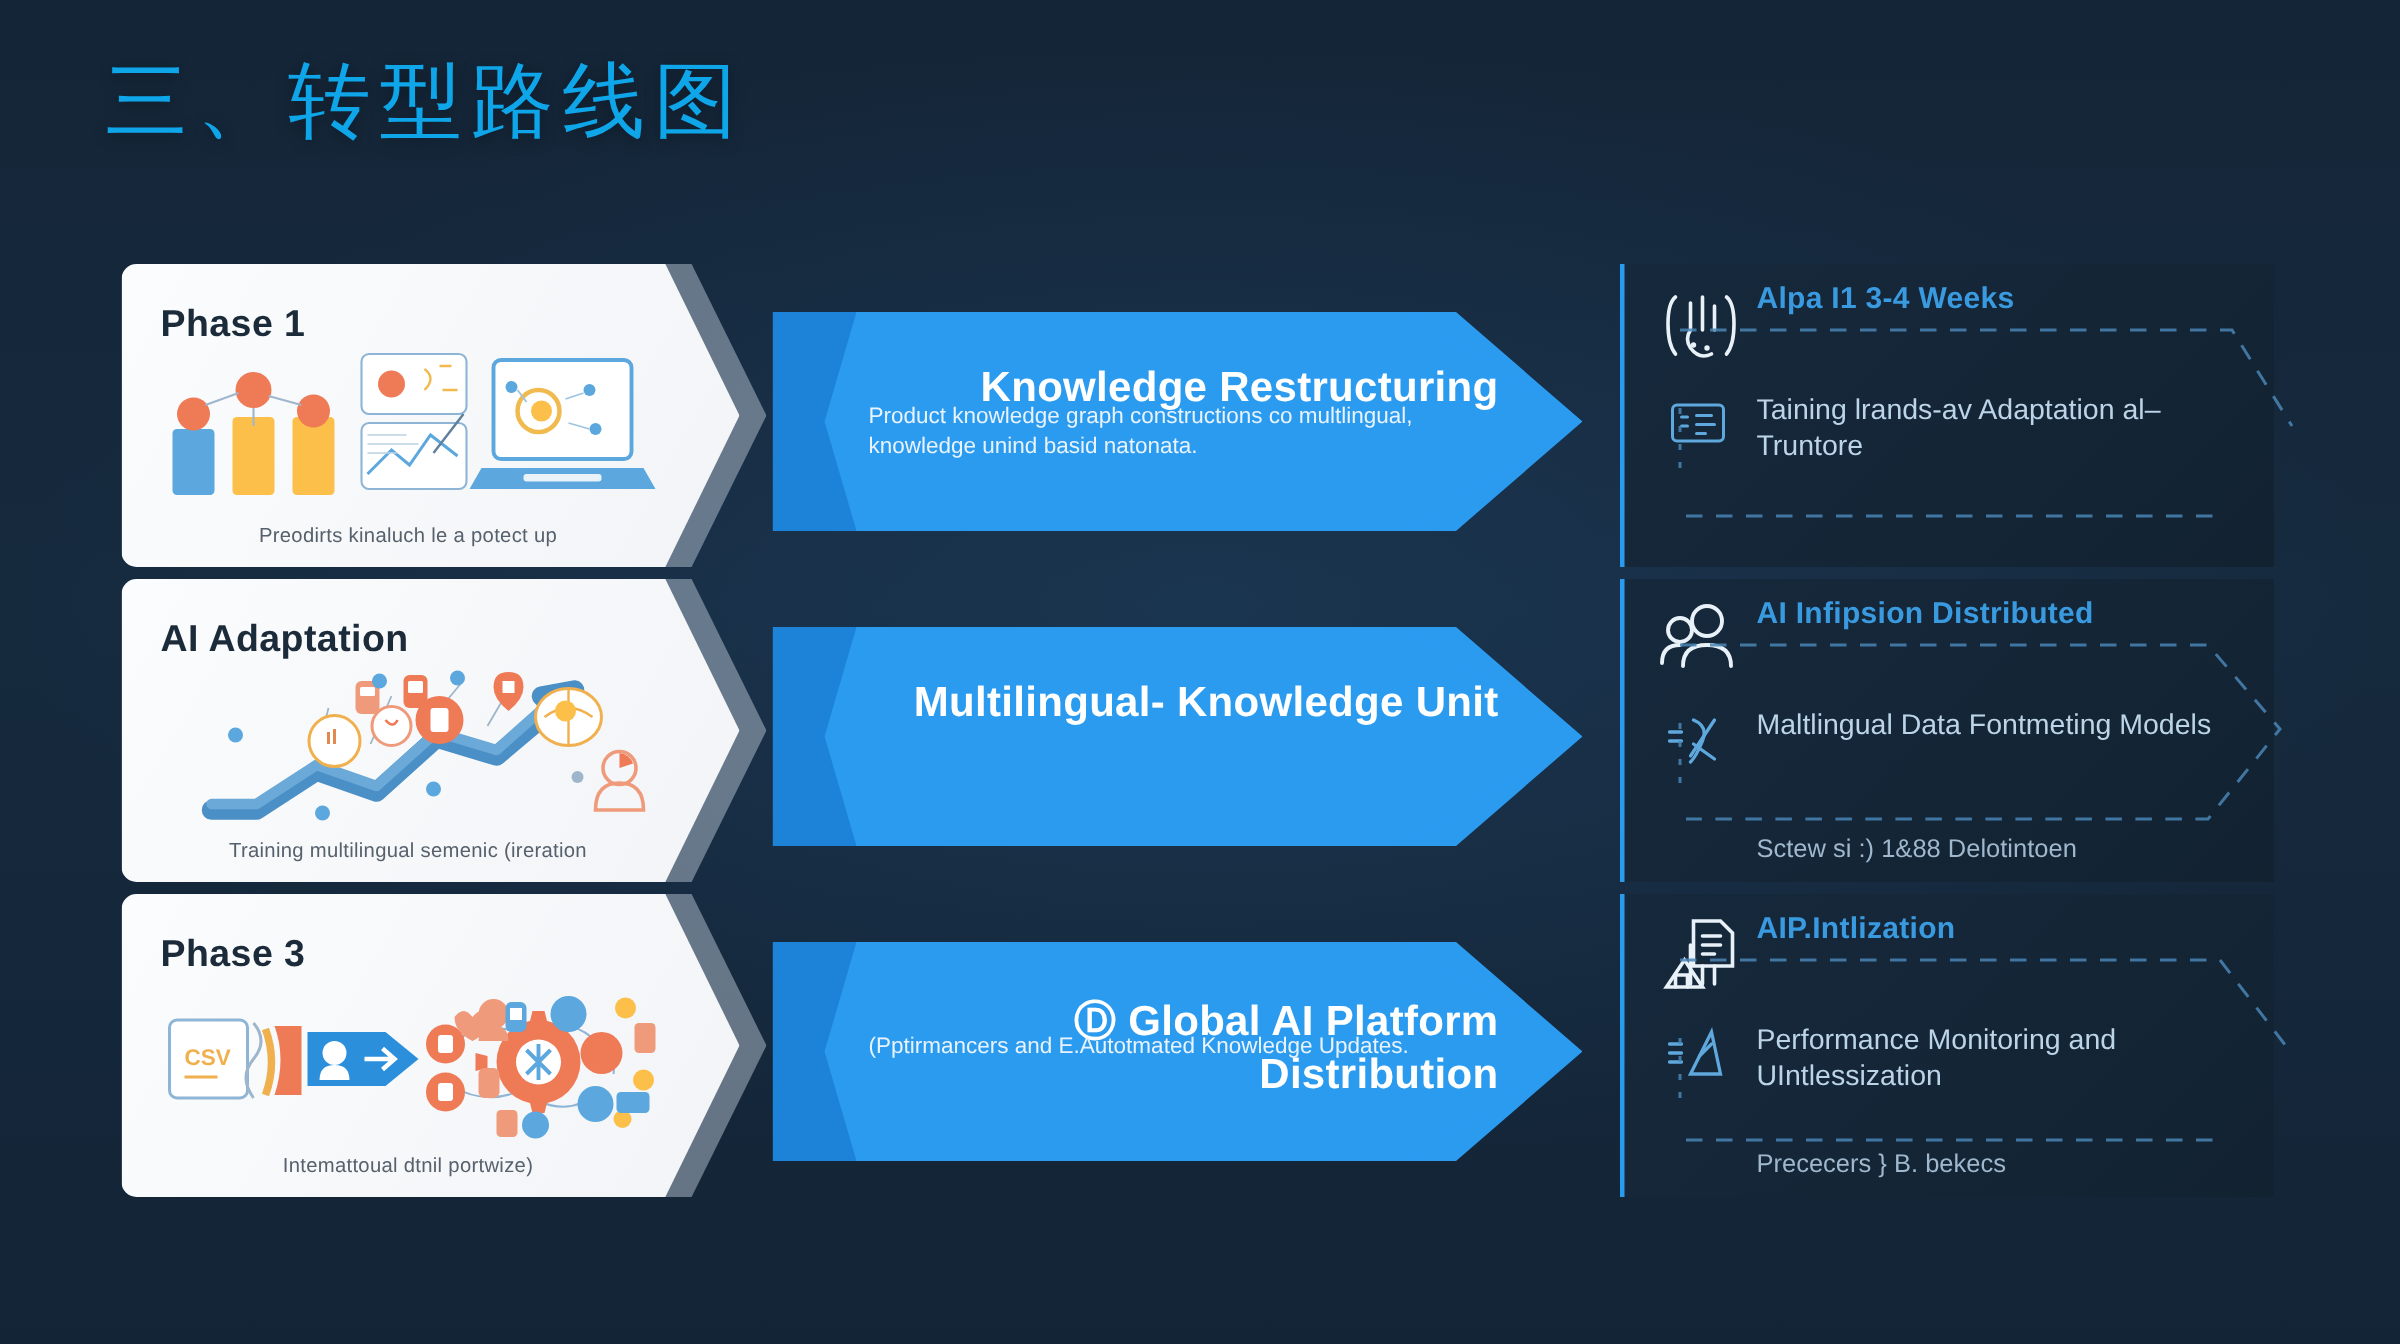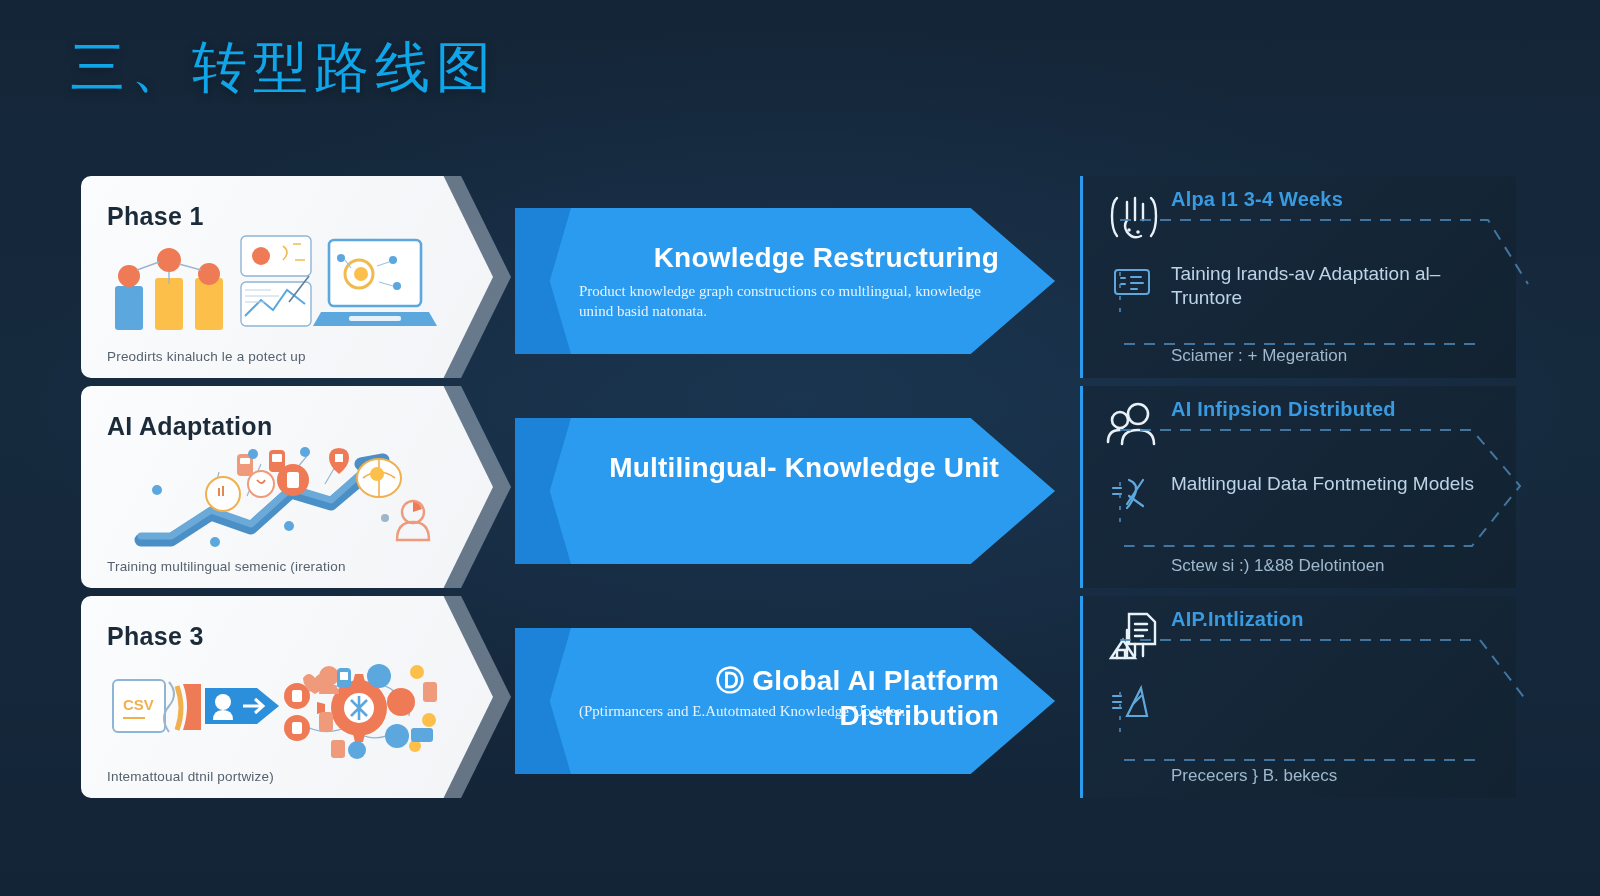--- a/index.html
+++ b/index.html
@@ -49,21 +49,21 @@
     background:linear-gradient(120deg,#fbfcfd 0%,#f2f4f7 100%);
     clip-path:polygon(0 0, 88% 0, 100% 50%, 88% 100%, 0 100%);
     border-radius:10px;
   }
   .card-title {
     position:absolute; left:26px; top:26px;
     font-size:25px; font-weight:bold; color:#1c2b3a; letter-spacing:.3px;
   }
   .card-caption {
     position:absolute; left:26px; bottom:14px; width:330px;
-    font-size:13.5px; color:#56616d; letter-spacing:.2px;
+    font-size:13.5px; color:#56616d; letter-spacing:.2px;text-align:center;
   }
   .card-art { position:absolute; left:30px; top:58px; width:330px; height:108px; }
 
   
   .arrow {
     position:absolute; top:32px; left:500px; width:540px; height:146px;
     background:#2b9bf0;
     clip-path:polygon(0 0, 80% 0, 80% -14%, 100% 50%, 80% 114%, 80% 100%, 0 100%);
   }
   .arrow-shape {
@@ -75,22 +75,22 @@
     position:absolute; left:0; top:0; width:56px; height:100%;
     background:#1a7fd4; opacity:.85;
     clip-path:polygon(0 0, 100% 0, 62% 50%, 100% 100%, 0 100%);
   }
   .arrow-body { position:absolute; left:0; top:0; width:100%; height:100%; }
   .arrow-title {
     position:absolute; left:64px; top:34px; width:420px;
     font-size:28px; font-weight:bold; color:#ffffff; letter-spacing:.2px;text-align:right;
   }
   .arrow-sub {
-    position:absolute; left:64px; top:74px; width:430px;
-    font-size:15px; font-weight:400; color:#e8f3fd; line-height:1.3;font-family:Liberation Serif, serif;
+    position:absolute; left:64px; top:60px; width:430px;
+    font-size:15px; font-weight:400; color:#e8f3fd; line-height:1.3;
   }
 
   
   .panel {
     position:absolute; left:1065px; top:0; width:436px; height:202px;
     background:linear-gradient(135deg,#16293c 0%,#122231 100%);
     border-left:3px solid #2b9bf0;
   }
   .panel-dash-out { position:absolute; left:1065px; top:0; width:470px; height:202px; pointer-events:none; }
   .panel-head {
@@ -222,21 +222,20 @@
       </svg>
     </div>
     <div class="panel-head">Alpa I1 3-4 Weeks</div>
     <div class="panel-icon-sub">
       <svg width="42" height="42" viewBox="0 0 42 42" fill="none" stroke="#5fa8dd" stroke-width="2" stroke-linecap="round">
         <rect x="4" y="6" width="34" height="24" rx="3"></rect>
         <path d="M10 14 h4 M10 20 h4 M20 13 h10 M20 19 h12 M20 25 h6"></path>
       </svg>
     </div>
     <div class="panel-body">Taining lrands-av Adaptation al–Truntore</div>
-    <div class="panel-foot">Sciamer : + Megeration</div>
   </div>
   <svg class="panel-dash-out" viewBox="0 0 470 202">
     <g stroke="#4a85b5" stroke-width="2" fill="none" stroke-dasharray="11 9" opacity=".85">
       <path d="M40 44 H408 L448 108"></path>
       <path d="M44 168 H400"></path>
       <path d="M40 96 v48" stroke-dasharray="4 8"></path>
     </g>
   </svg>
 </div>
 
@@ -400,20 +399,21 @@
       </svg>
     </div>
     <div class="panel-head">AIP.Intlization</div>
     <div class="panel-icon-sub">
       <svg width="42" height="42" viewBox="0 0 42 42" fill="none" stroke="#5fa8dd" stroke-width="2.2" stroke-linecap="round">
         <path d="M2 12 h8 M2 18 h8 M2 24 h8"></path>
         <path d="M30 4 L16 32 h20z"></path>
         <path d="M22 20 L30 12"></path>
       </svg>
     </div>
+    <div class="panel-body">Performance Monitoring and UIntlessization</div>
     <div class="panel-foot">Prececers } B. bekecs</div>
   </div>
   <svg class="panel-dash-out" viewBox="0 0 470 202">
     <g stroke="#4a85b5" stroke-width="2" fill="none" stroke-dasharray="11 9" opacity=".85">
       <path d="M40 44 H400 L446 104"></path>
       <path d="M44 164 H396"></path>
       <path d="M40 96 v48" stroke-dasharray="4 8"></path>
     </g>
   </svg>
 </div>

